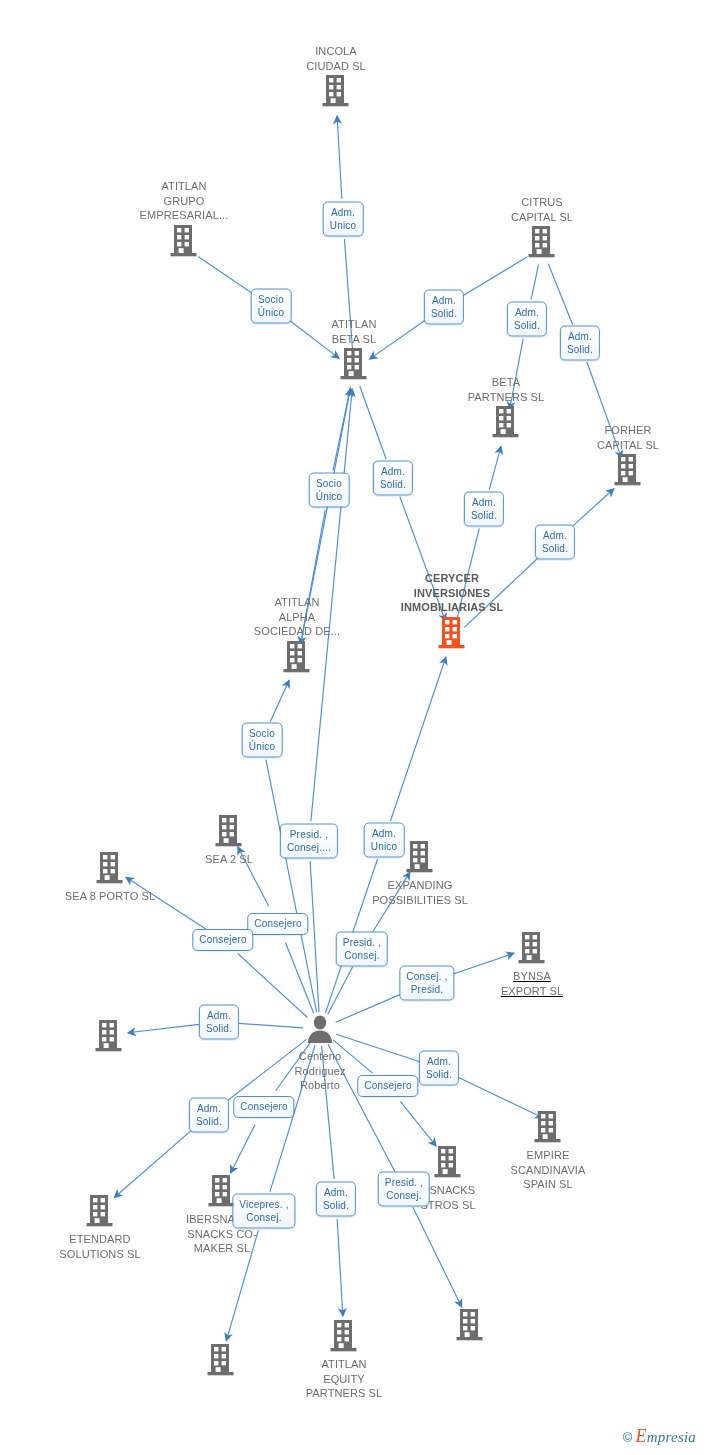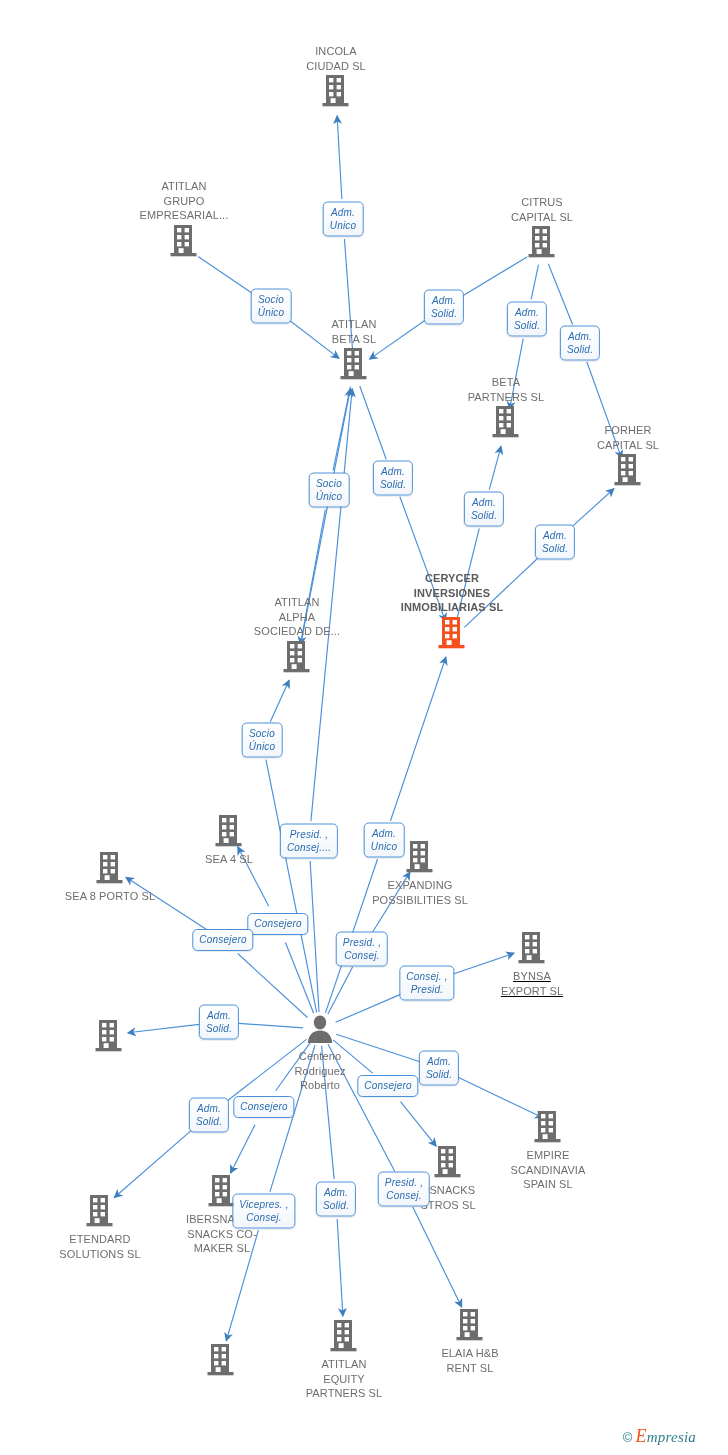--- a/index.html
+++ b/index.html
@@ -52,21 +52,20 @@
     border-radius:5px;
     color:#2b6cb0;
     font-size:10px;
     line-height:13px;
     padding:3px 6px 4px 6px;
     text-align:center;
     white-space:pre-line;
     box-shadow:0 1px 1px rgba(0,0,0,.07);
     letter-spacing:.2px;
     z-index:5;
-    font-style:italic;
   }
   .watermark{
     position:absolute;
     right:8px;
     bottom:8px;
     font-size:15px;
     font-style:italic;
     color:#2e7d8c;
     letter-spacing:.2px;
     font-family:"Liberation Serif","DejaVu Serif",serif;
@@ -273,21 +272,21 @@
             <rect x="5" y="1" width="18" height="28" fill="#6d6d6d"></rect>
             <rect x="8" y="4" width="4.4" height="4.4" fill="#fff"></rect>
             <rect x="15.6" y="4" width="4.4" height="4.4" fill="#fff"></rect>
             <rect x="8" y="11" width="4.4" height="4.4" fill="#fff"></rect>
             <rect x="15.6" y="11" width="4.4" height="4.4" fill="#fff"></rect>
             <rect x="8" y="18" width="4.4" height="4.4" fill="#fff"></rect>
             <rect x="15.6" y="18" width="4.4" height="4.4" fill="#fff"></rect>
             <rect x="9.6" y="24.2" width="5" height="4.8" fill="#fff"></rect>
             <rect x="1.5" y="29" width="26" height="3.3" fill="#6d6d6d"></rect>
           </svg></div>
-        <div class="nlabel">SEA 4  SL</div>
+        <div class="nlabel">SEA 2  SL</div>
       </div>
       <div class="node" style="left: 110px; top: 850px;">
         <div class="ico"><svg width="30" height="34" viewBox="0 0 30 34" aria-hidden="true">
             <rect x="5" y="1" width="18" height="28" fill="#6d6d6d"></rect>
             <rect x="8" y="4" width="4.4" height="4.4" fill="#fff"></rect>
             <rect x="15.6" y="4" width="4.4" height="4.4" fill="#fff"></rect>
             <rect x="8" y="11" width="4.4" height="4.4" fill="#fff"></rect>
             <rect x="15.6" y="11" width="4.4" height="4.4" fill="#fff"></rect>
             <rect x="8" y="18" width="4.4" height="4.4" fill="#fff"></rect>
             <rect x="15.6" y="18" width="4.4" height="4.4" fill="#fff"></rect>
@@ -444,22 +443,20 @@
             <rect x="5" y="1" width="18" height="28" fill="#6d6d6d"></rect>
             <rect x="8" y="4" width="4.4" height="4.4" fill="#fff"></rect>
             <rect x="15.6" y="4" width="4.4" height="4.4" fill="#fff"></rect>
             <rect x="8" y="11" width="4.4" height="4.4" fill="#fff"></rect>
             <rect x="15.6" y="11" width="4.4" height="4.4" fill="#fff"></rect>
             <rect x="8" y="18" width="4.4" height="4.4" fill="#fff"></rect>
             <rect x="15.6" y="18" width="4.4" height="4.4" fill="#fff"></rect>
             <rect x="9.6" y="24.2" width="5" height="4.8" fill="#fff"></rect>
             <rect x="1.5" y="29" width="26" height="3.3" fill="#6d6d6d"></rect>
           </svg></div>
-        <div class="nlabel">ELAIA H&amp;B
-RENT  SL</div>
       </div>
     </div>
   <div id="rels-layer">
       <div class="rel" style="left: 343px; top: 219px;">Adm.
 Unico</div>
       <div class="rel" style="left: 271px; top: 306px;">Socio
 Único</div>
       <div class="rel" style="left: 444px; top: 307px;">Adm.
 Solid.</div>
       <div class="rel" style="left: 527px; top: 319px;">Adm.

